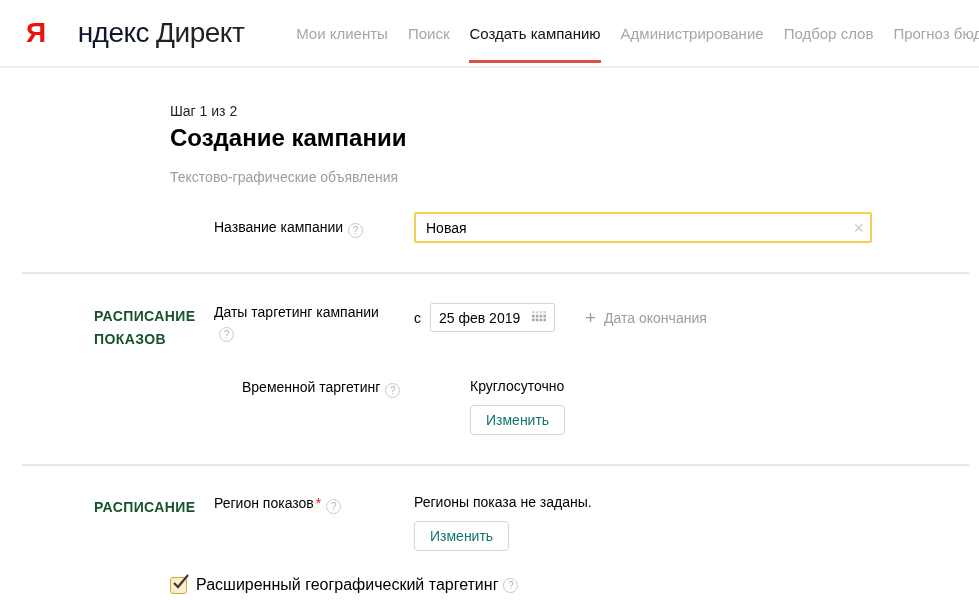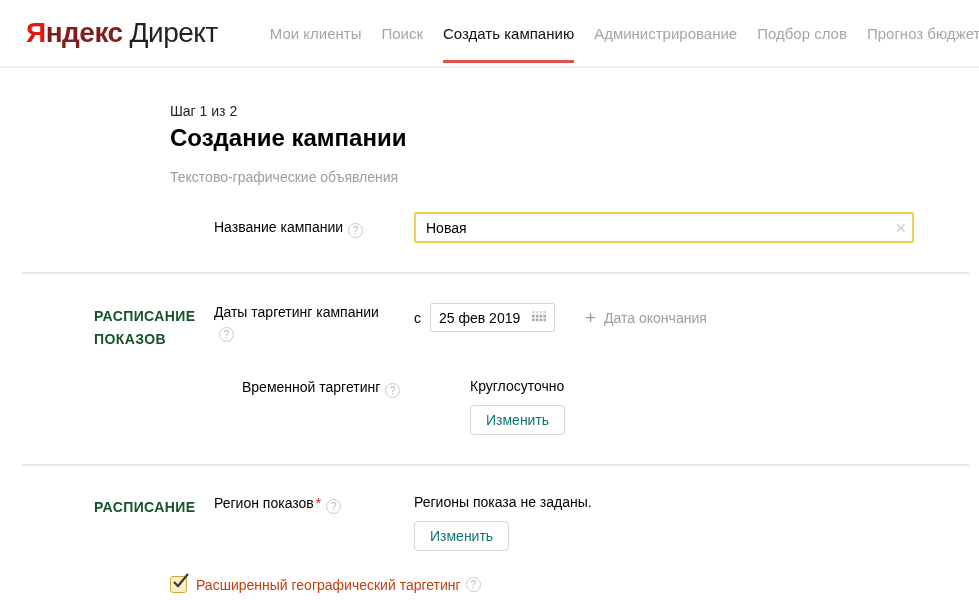--- a/index.html
+++ b/index.html
@@ -8,21 +8,21 @@
 
   
   .header { height:68px; display:flex; align-items:center; position:relative;
             border-bottom:2px solid #ededed; padding:0 14px; }
   .burger { width:20px; display:flex; flex-direction:column; gap:4px; cursor:pointer;
             margin:0 10px 0 2px; }
   .burger i { display:block; height:2px; background:#222; border-radius:1px; }
   .logo { display:flex; align-items:baseline; margin-right:42px; white-space:nowrap;
           font-size:28px; letter-spacing:-0.5px; }
   .logo .ya-first { color:#e8150d; font-weight:700; }
-  .logo .ya-rest  { color:#7f1d1d; font-weight:700; }
+  .logo .ya-rest  { color:#0f172a; font-weight:400;padding-left:32px; }
   .logo .ya-second{ color:#222; font-weight:400; margin-left:7px; }
   .nav { display:flex; align-items:center; height:100%; }
   .nav-item { position:relative; height:100%; display:flex; align-items:center;
               padding:0 10px; font-size:15px; color:#a6a6a6; cursor:pointer; white-space:nowrap; }
   .nav-item.active { color:#111; }
   .tab-underline { position:absolute; left:10px; right:10px; bottom:3px; height:3px;
                    background:#e05048; }
 
   
   .main { padding-top:35px; }
@@ -37,21 +37,21 @@
   .col-label { width:200px; flex-shrink:0; font-size:14px; color:#000; line-height:19px; }
   .col-value { flex:1; font-size:14px; }
 
   .help-icon { display:inline-block; width:15px; height:15px; border:1px solid #c9c9c9;
                border-radius:50%; color:#b5b5b5; font-size:10px; line-height:13px;
                text-align:center; vertical-align:-2px; margin-left:5px; cursor:pointer;
                background:#fff; }
   .required { color:#e8150d; margin-left:2px; }
 
   .name-row { margin-top:27px; align-items:center; }
-  .name-input-wrap { position:relative; width:500px; }
+  .name-input-wrap { position:relative; width:458px; }
   .name-input { width:100%; height:31px; border:2px solid #f3cf53; border-radius:2px;
                 font-size:14px; font-family:"Liberation Sans", sans-serif;
                 padding:0 28px 0 10px; outline:none; color:#000; }
   .clear-x { position:absolute; right:8px; top:50%; transform:translateY(-50%);
              color:#ccc; font-size:18px; line-height:1; cursor:pointer; }
 
   .divider { height:2px; background:#e7e7e7; margin:29px 10px 0 22px; }
 
   .schedule-row { margin-top:29px; }
   .label-narrow { display:block; max-width:165px; }
@@ -70,21 +70,21 @@
          font-family:"Liberation Sans", sans-serif; background:#fff;
          border:1px solid #d6d6d6; border-radius:4px; color:#0f766e; cursor:pointer; }
 
   .geo-row { margin-top:28px; }
 
   .checkbox-row { margin-top:25px; padding-left:170px; display:flex; align-items:center; }
   .checkbox { position:relative; width:17px; height:17px; border:1px solid #cfa841;
               background:#faf0c8; border-radius:3px; margin-right:9px; cursor:pointer;
               flex-shrink:0; }
   .checkbox svg { position:absolute; left:2px; top:-4px; overflow:visible; }
-  .checkbox-label { font-size:14px; color:#c2410c; }
+  .checkbox-label { font-size:16px; color:#000000; }
 </style>
 </head>
 <body>
 
 <div class="header">
   <div class="burger">
     <i></i>
       <i></i>
       <i></i>
   </div>

